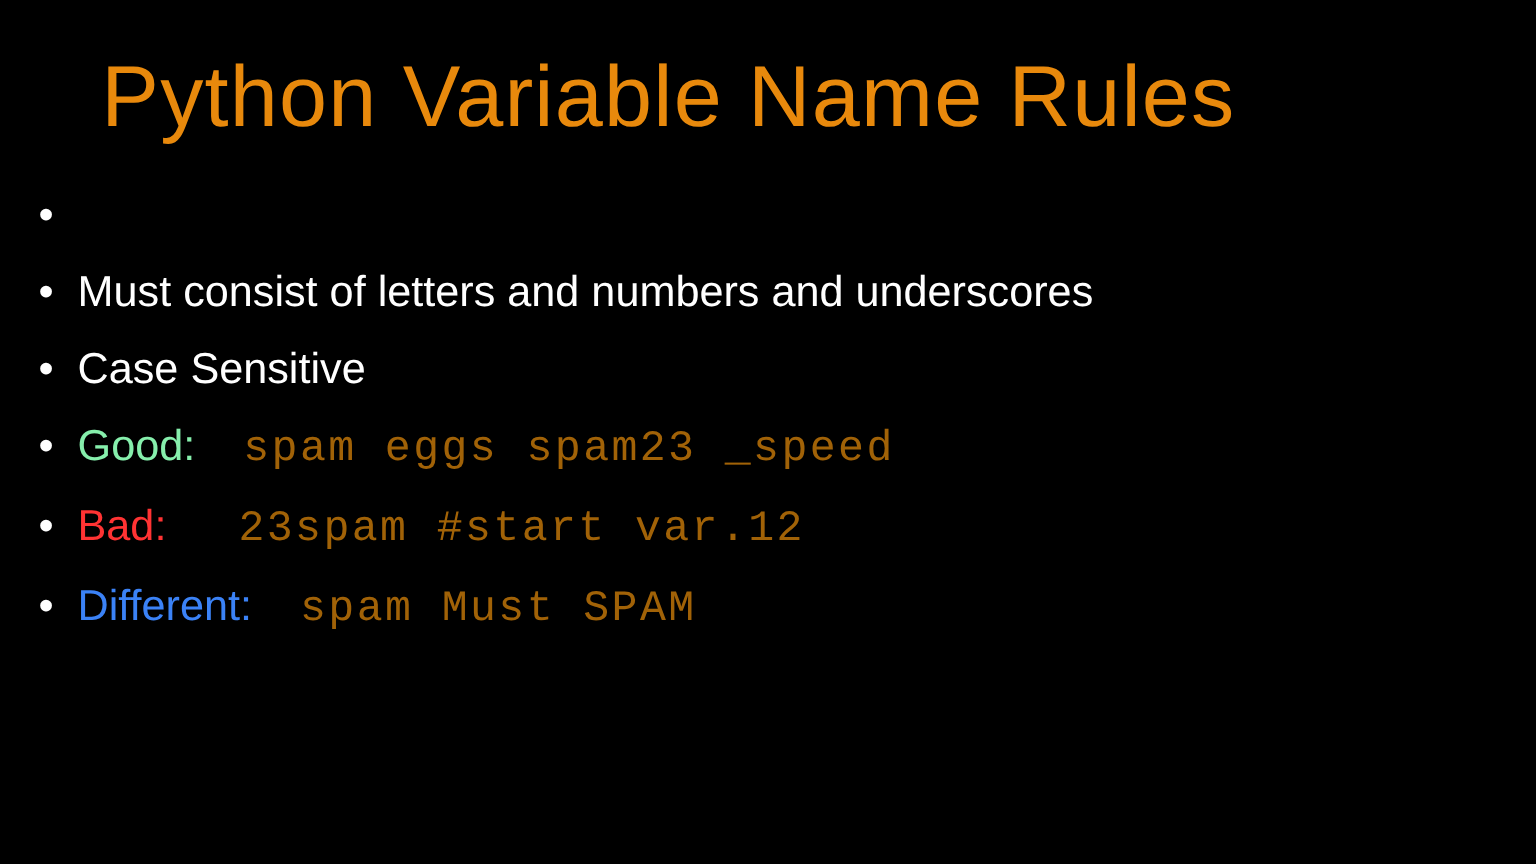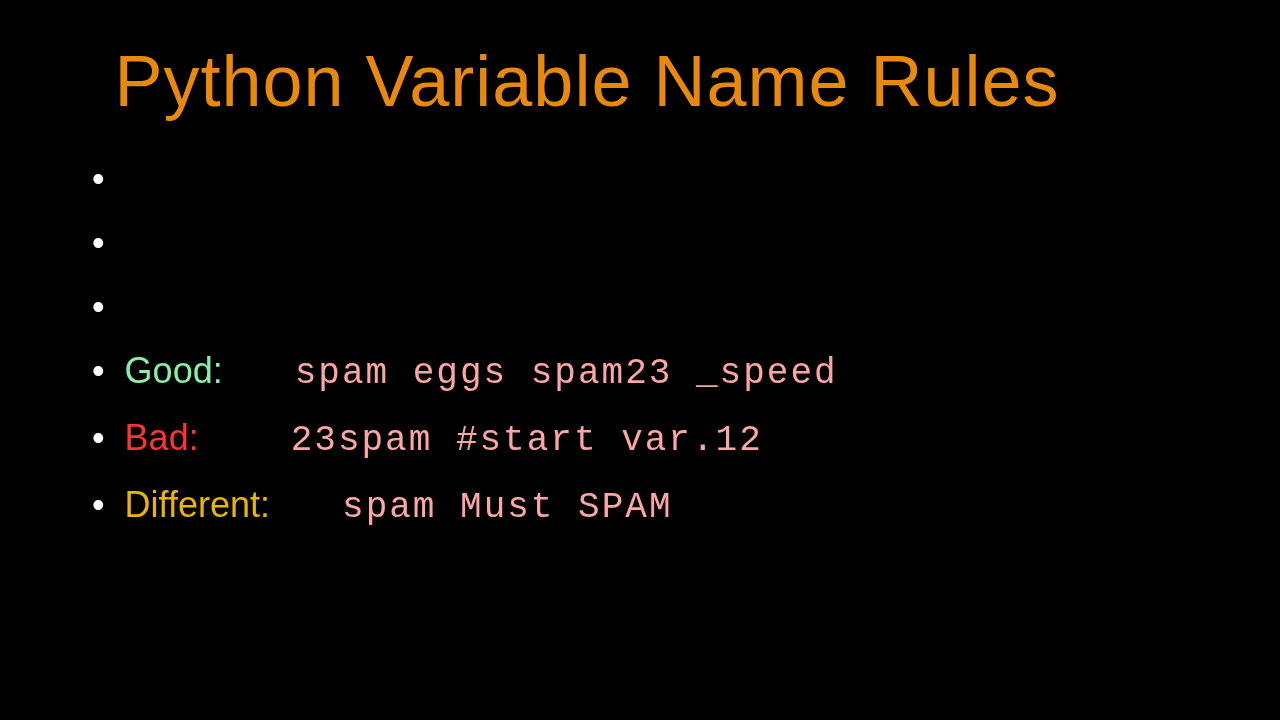--- a/index.html
+++ b/index.html
@@ -12,21 +12,21 @@
       width: 1280px;
       height: 720px;
       background-color: #000000;
       font-family: 'Segoe UI', Arial, sans-serif;
       overflow: hidden;
     }
 
     .slide {
       width: 1162px;
       height: 720px;
-      padding: 40px 80px 40px 92px;
+      padding: 40px 80px 40px 32px;
       display: flex;
       flex-direction: column;
       justify-content: flex-start;
     }
 
     .title {
       color: #E8890C;
       font-size: 72px;
       font-weight: 300;
       text-align: center;
@@ -64,48 +64,49 @@
     .green {
       color: #86efac;
     }
 
     .red {
       color: #ff3333;
       text-align: center;
     }
 
     .magenta {
-      color: #eab308;
+      color: #3b82f6;
     }
 
     .inline-examples {
       font-family: 'Courier New', monospace;
-      color: #fca5a5;
+      color: #a16207;
       letter-spacing: 2px;
-      margin-left: 32px;
     }
   </style>
 </head>
 <body>
 
 <div class="slide">
   <h1 class="title">Python Variable Name Rules</h1>
 
   <ul class="bullet-list">
 
     <li class="bullet-item">
       <span class="bullet-dot">•</span>
     </li>
 
     <li class="bullet-item">
       <span class="bullet-dot">•</span>
+      <span class="bullet-text">Must consist of letters and numbers and underscores</span>
     </li>
 
     <li class="bullet-item">
       <span class="bullet-dot">•</span>
+      <span class="bullet-text">Case Sensitive</span>
     </li>
 
     <li class="bullet-item">
       <span class="bullet-dot">•</span>
       <span class="bullet-text">
         <span class="green">Good:</span>&nbsp;&nbsp;&nbsp;
         <span class="inline-examples">spam    eggs   spam23    _speed</span>
       </span>
     </li>
 

